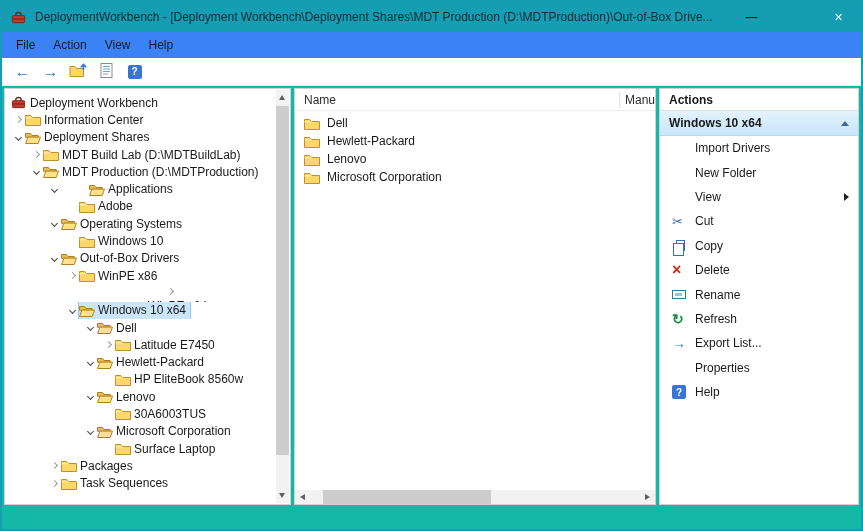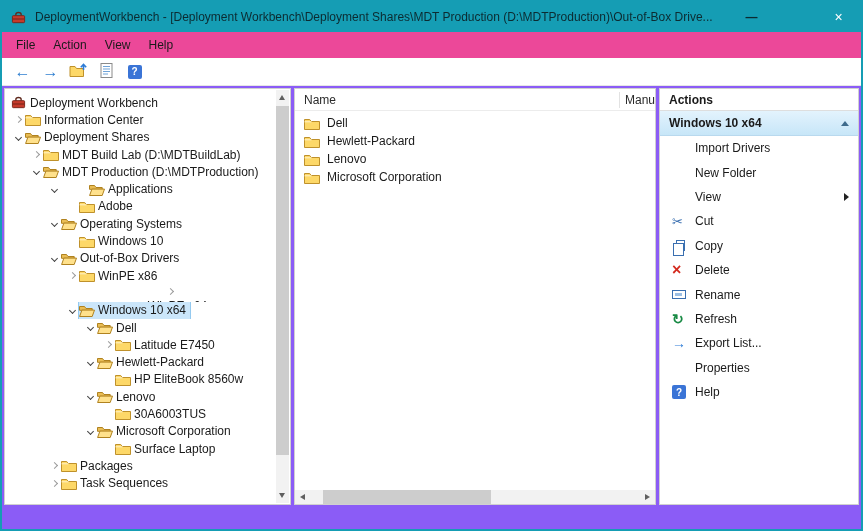--- a/index.html
+++ b/index.html
@@ -9,28 +9,28 @@
 
   
   .titlebar{height:30px;background:var(--titlebar,#159db4);display:flex;align-items:center;padding-left:9px;flex:0 0 auto;}
   .title-icon{width:17px;height:16px;margin-right:7px;display:flex;align-items:center;flex:0 0 auto;}
   .title-text{flex:1;color:#0c2b31;white-space:nowrap;overflow:hidden;font-size:12px;}
   .caption-btn{width:45px;height:30px;display:flex;align-items:center;justify-content:center;flex:0 0 auto;}
   .caption-btn.minimize{color:#0c2b31;font-weight:bold;margin-right:42px;}
   .caption-btn.close{color:#fff;font-size:14px;}
 
   
-  .menubar{height:26px;display:flex;align-items:center;padding-left:5px;background:#ec4899;flex:0 0 auto;}
+  .menubar{height:26px;display:flex;align-items:center;padding-left:5px;background:#3b82f6;flex:0 0 auto;}
   .menu-item{padding:5px 9px;cursor:default;}
   .toolbar{height:28px;display:flex;align-items:center;gap:3px;padding-left:8px;border-bottom:1px solid #e6e6e6;flex:0 0 auto;}
   .tool-btn{width:25px;height:24px;display:flex;align-items:center;justify-content:center;}
   .nav-arrow{font-size:16px;font-weight:bold;color:#2f7fd0;line-height:1;}
 
   
-  .main{flex:1;display:flex;gap:3px;padding:2px 2px 24px 2px;background:#8b5cf6;overflow:hidden;}
+  .main{flex:1;display:flex;gap:3px;padding:2px 2px 24px 2px;background:#14b8a6;overflow:hidden;}
   .pane{background:#fff;border:1px solid #d0d0d0;}
 
   
   .tree-pane{width:287px;position:relative;padding:5px 15px 0 0;overflow:hidden;flex:0 0 auto;}
   .tree-row{height:17.3px;display:flex;align-items:center;white-space:nowrap;overflow:hidden;}
   .chev{width:14px;flex:0 0 14px;display:flex;align-items:center;justify-content:center;}
   .chev i{display:block;width:5px;height:5px;border-right:1.5px solid;border-bottom:1.5px solid;}
   .chev i.right{border-color:#9a9a9a;transform:rotate(-45deg);}
   .chev i.down{border-color:#444;transform:rotate(45deg);}
   .node{display:flex;align-items:center;height:100%;}

